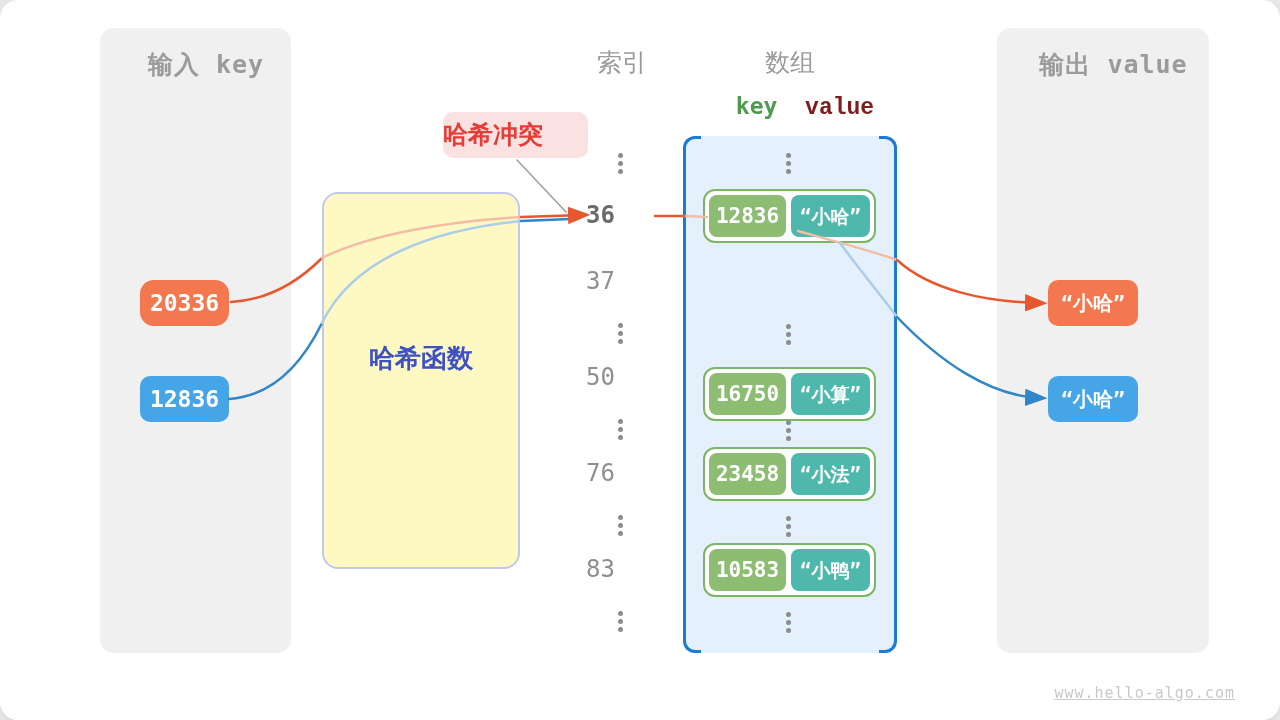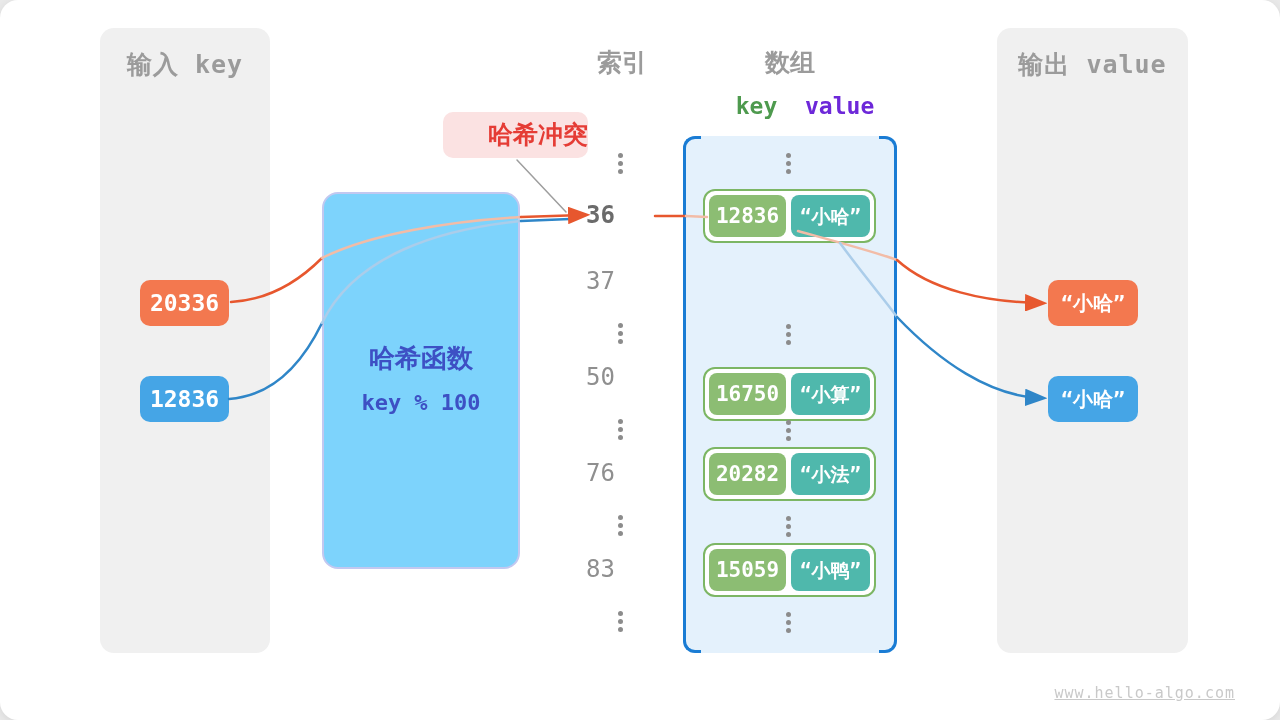--- a/index.html
+++ b/index.html
@@ -3,73 +3,73 @@
 <meta charset="utf-8">
 <style>
   html,body { margin:0; padding:0; background:#e9e9e9; }
   .card {
     position:relative; width:1280px; height:720px;
     background:#ffffff; border-radius:18px; overflow:hidden;
     font-family:"DejaVu Sans Mono","DejaVu Sans",sans-serif;
     box-shadow:0 2px 8px rgba(0,0,0,0.08);
   }
   
-  .panel { position:absolute; background:#f0f0f0; border-radius:14px; }
+  .panel { position:absolute; background:#f0f0f0; border-radius:14px;padding-left:21px; }
   #panel-input  { left:100px; top:28px; width:170px; height:625px; }
   #panel-output { left:997px; top:28px; width:191px; height:625px; }
   .panel-title {
     margin-top:20px; text-align:center; font-size:25px; font-weight:bold;
     color:#9b9b9b; letter-spacing:1px;
   }
   
   .chip {
     position:absolute; border-radius:10px; color:#fff; font-weight:bold;
     text-align:center;
   }
   .chip.orange { background:#f3784f; }
   .chip.blue   { background:#45a5e6; }
   #key-20336, #key-12836 { left:140px; width:89px; height:46px; line-height:46px; font-size:23px; }
-  #key-20336 { top:280px; }
+  #key-20336 { top:280px;border-radius:14px; }
   #key-12836 { top:376px; }
   #out-orange, #out-blue { left:1048px; width:90px; height:46px; line-height:46px; font-size:20px; font-family:"DejaVu Sans Mono","DejaVu Sans",sans-serif; }
   #out-orange { top:280px; }
   #out-blue   { top:376px; }
   
   #hash-box {
     position:absolute; left:322px; top:192px; width:198px; height:377px;
-    background:#7dd3fc; border:2px solid #c2c8f0; border-radius:16px;
+    background:#fef9c3; border:2px solid #c2c8f0; border-radius:16px;
     box-sizing:border-box;
   }
   #hash-title {
     position:absolute; left:0; right:0; top:147px; text-align:center;
     font-size:26px; font-weight:600; color:#3d50c4;
   }
   #hash-formula {
     position:absolute; left:0; right:0; top:196px; text-align:center;
     font-size:22px; font-weight:600; color:#3d50c4;
   }
   
   #collision-label {
     position:absolute; left:443px; top:112px; width:145px; height:46px;
     background:#fbe2e2; border-radius:10px; color:#e53c35;
-    font-size:25px; font-weight:bold; text-align:right; line-height:46px;
+    font-size:25px; font-weight:bold; text-align:left; line-height:46px;
   }
   
   .col-title {
     position:absolute; top:46px; width:110px; text-align:center;
-    font-size:25px; font-weight:bold; color:#9b9b9b;
+    font-size:25px; font-weight:normal; color:#9b9b9b;
   }
   #idx-title { left:567px; }
   #arr-title { left:735px; }
   #kv-header {
     position:absolute; left:705px; top:93px; width:200px; text-align:center;
     font-size:23px; font-weight:bold;
   }
   #kv-header .green { color:#4e9a4e; }
-  #kv-header .teal  { color:#6d28d9; }
+  #kv-header .teal  { color:#7f1d1d;font-family:Liberation Mono, monospace; }
   
   .idx {
     position:absolute; left:586px; width:70px; text-align:left;
     font-size:24px; color:#8f8f8f;
   }
   .idx.hl { font-weight:bold; color:#6b6b6b; }
   
   .vdots { position:absolute; width:5px; }
   .vdots .dot { width:5px; height:5px; border-radius:50%; background:#8c8c8c; margin:3px 0; }
   
@@ -112,21 +112,20 @@
 <div class="card">
 
   <div class="panel" id="panel-input">
     <div class="panel-title">输入 key</div>
   </div>
   <div class="chip orange" id="key-20336">20336</div>
   <div class="chip blue" id="key-12836">12836</div>
 
   <div id="hash-box">
     <div id="hash-title">哈希函数</div>
-    <div id="hash-formula">key % 100</div>
   </div>
 
   <div id="collision-label">哈希冲突</div>
 
   <div class="col-title" id="idx-title">索引</div>
   <div class="col-title" id="arr-title">数组</div>
   <div id="kv-header">
     <span class="green">key</span><span>&nbsp;&nbsp;</span><span class="teal">value</span>
   </div>
 
@@ -182,30 +181,30 @@
   <div class="pair" style="top:351px;margin-top:16px;">
     <div class="k">16750</div>
     <div class="v">“小算”</div>
   </div>
   <div class="vdots" style="left:786px; top:417px;">
       <div class="dot"></div>
       <div class="dot"></div>
       <div class="dot"></div>
     </div>
   <div class="pair" style="top:447px;">
-    <div class="k">20282</div>
+    <div class="k">23458</div>
     <div class="v">“小法”</div>
   </div>
   <div class="vdots" style="left:786px; top:513px;">
       <div class="dot"></div>
       <div class="dot"></div>
       <div class="dot"></div>
     </div>
   <div class="pair" style="top:543px;">
-    <div class="k">15059</div>
+    <div class="k">10583</div>
     <div class="v">“小鸭”</div>
   </div>
   <div class="vdots" style="left:786px; top:609px;">
       <div class="dot"></div>
       <div class="dot"></div>
       <div class="dot"></div>
     </div>
 
   <div class="panel" id="panel-output">
     <div class="panel-title">输出 value</div>

